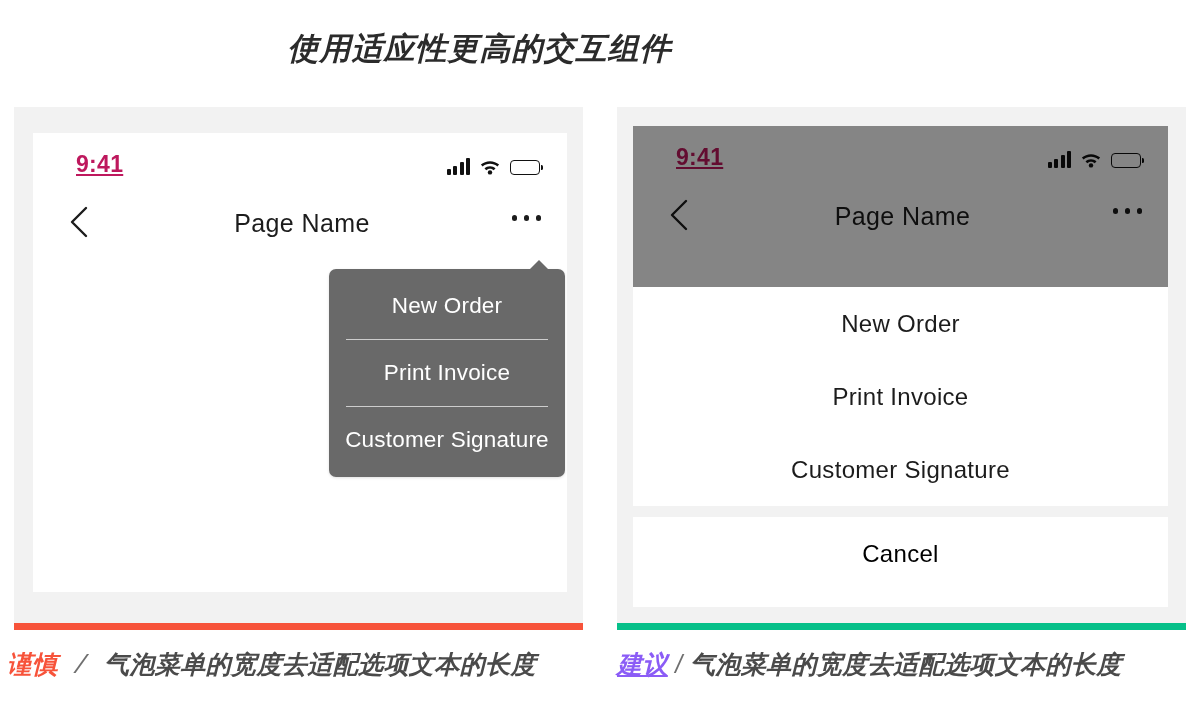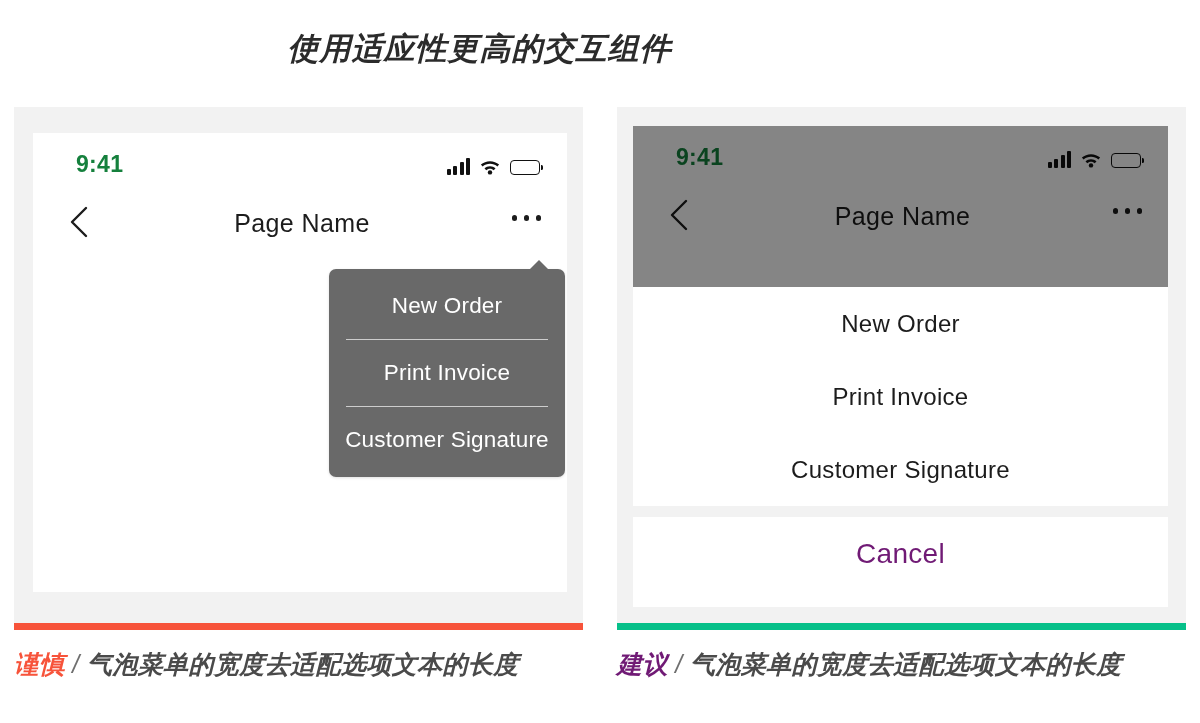--- a/index.html
+++ b/index.html
@@ -55,22 +55,23 @@
   .status-bar {
     position: relative;
     height: 62px;
   }
   .status-time {
     position: absolute;
     left: 43px;
     top: 18px;
     font-size: 23px;
     font-weight: bold;
-    color: #15803d;
+    color: #be185d;
     letter-spacing: 0.3px;
+    text-decoration: underline;
   }
   .status-icons {
     position: absolute;
     right: 27px;
     top: 22px;
     display: flex;
     align-items: flex-end;
     gap: 9px;
     height: 20px;
   }
@@ -204,22 +205,22 @@
   }
   .sheet-gap {
     height: 11px;
     background: #f2f2f2;
   }
   .sheet-cancel {
     height: 73px;
     display: flex;
     align-items: center;
     justify-content: center;
-    font-size: 28px;
-    color: #701a75;
+    font-size: 24px;
+    color: #000000;
     letter-spacing: 0.3px;
     background: #ffffff;
   }
 
   
   .accent-bar {
     position: absolute;
     top: 623px;
     height: 7px;
   }
@@ -229,24 +230,24 @@
   .caption {
     position: absolute;
     top: 648px;
     font-size: 25px;
     font-weight: bold;
     font-style: italic;
     color: #4a4a4a;
     white-space: nowrap;
     letter-spacing: 0.4px;
   }
-  .caption.left  { left: 14px; }
+  .caption.left  { left: 7px; font-family: Liberation Mono, monospace; }
   .caption.right { left: 617px; }
   .caption .tag-bad  { color: #f7533a; }
-  .caption .tag-good { color: #701a75; }
+  .caption .tag-good { color: #8b5cf6; text-decoration: underline; }
   .caption .sep { color: #6f6f6f; font-weight: normal; }
 </style>
 </head>
 <body>
 
 <div class="page-title">使用适应性更高的交互组件</div>
 
 <div class="panel left">
   <div class="card">
     <div class="screen">

